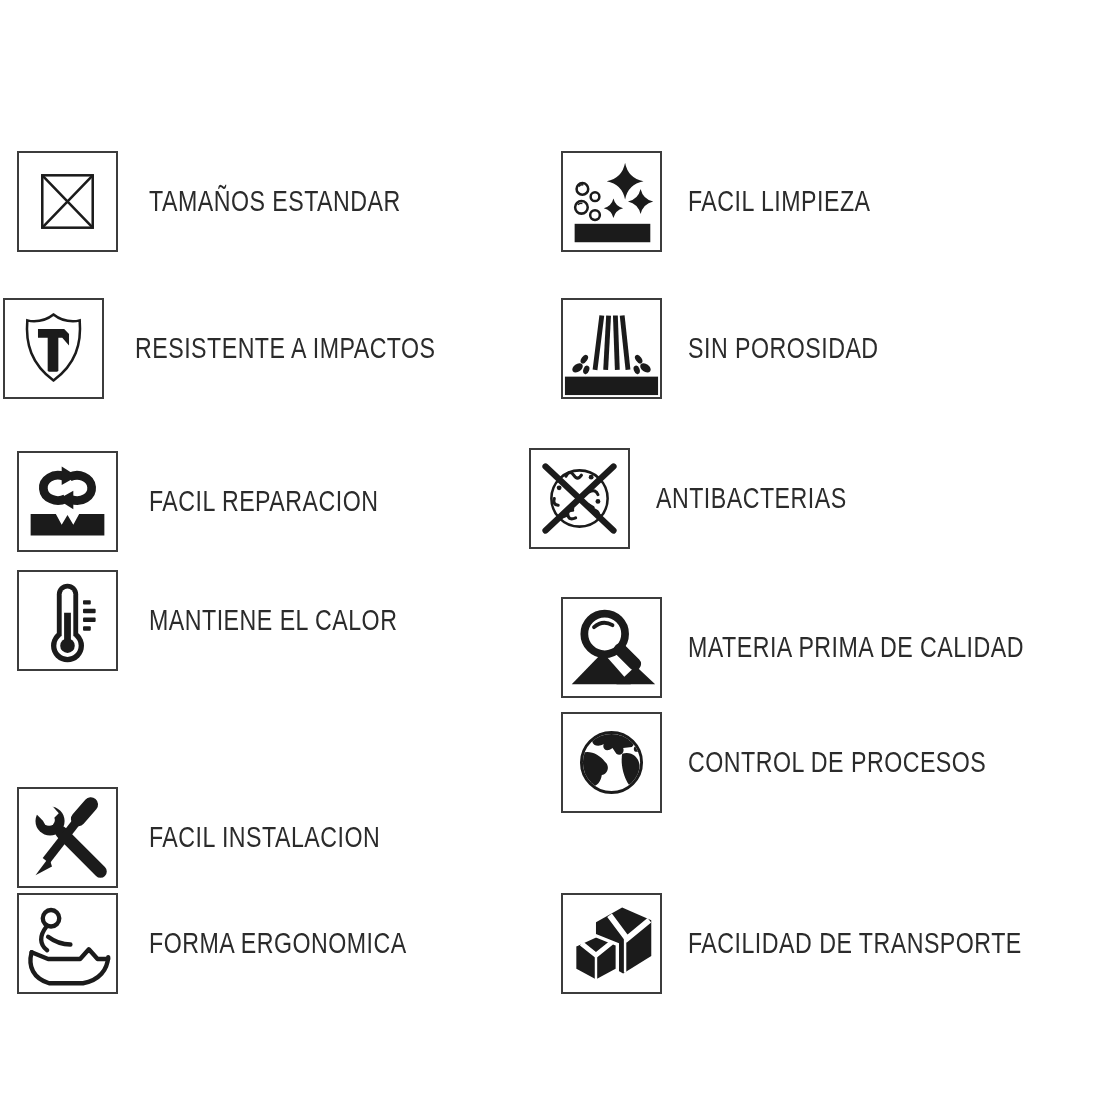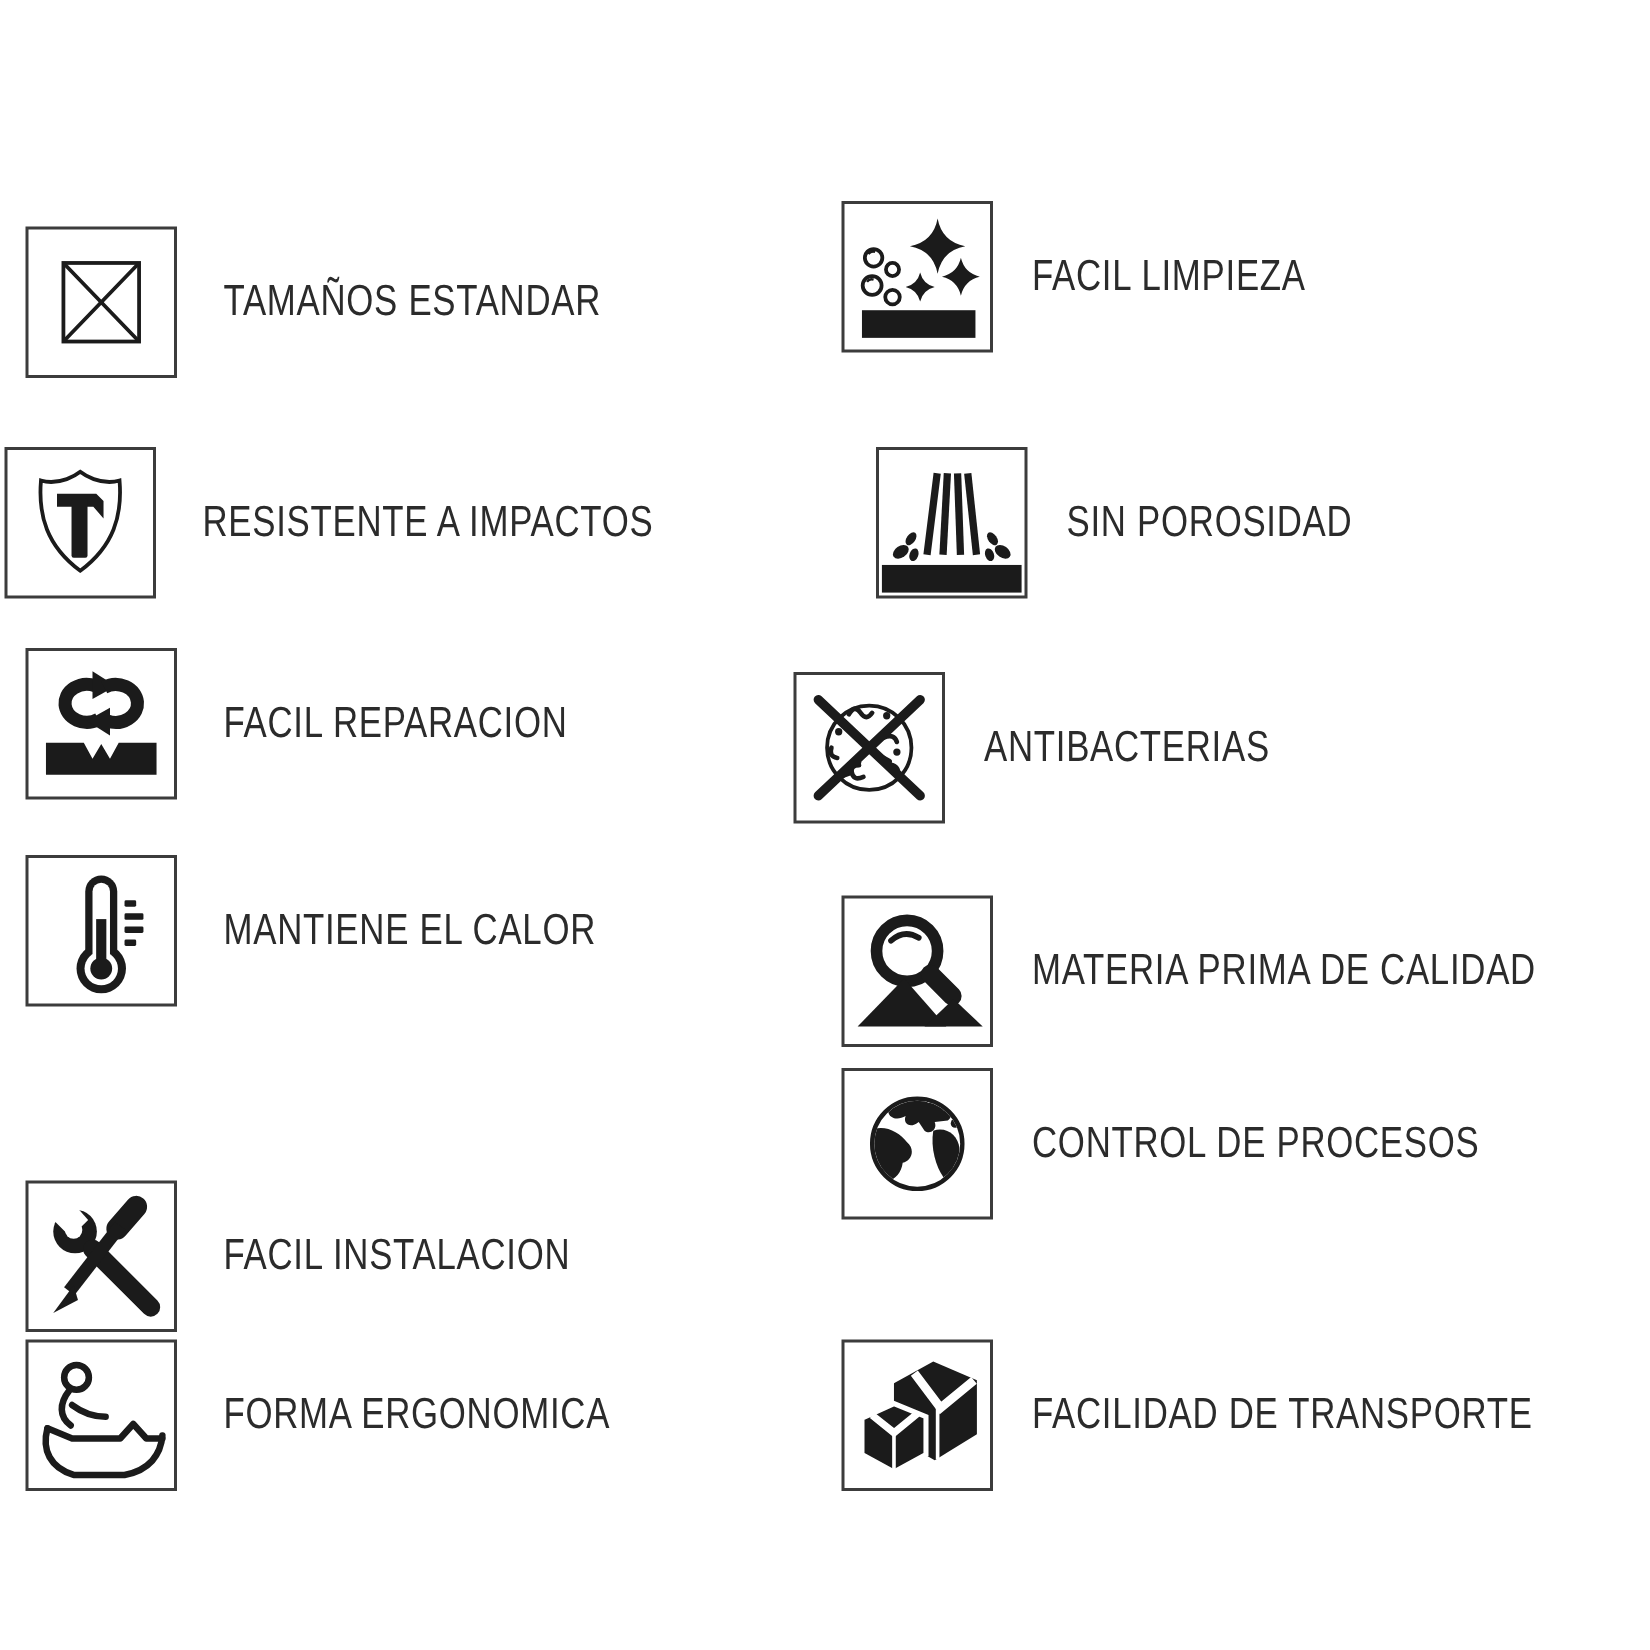--- a/index.html
+++ b/index.html
@@ -40,21 +40,21 @@
   <div class="icon-box">
     <svg width="97" height="97" viewBox="0 0 100 100">
       <path d="M50 15 C45 19 37 22 30 22 C27.5 22 25 21.6 23 21 C21 45 27 66 50 83 C73 66 79 45 77 21 C75 21.6 72.5 22 70 22 C63 22 55 19 50 15 Z" fill="none" stroke="#1b1b1b" stroke-width="2.6"></path>
       <polygon points="34,30 61,30 66,35 66,47 59,39 34,39" fill="#1b1b1b"></polygon>
       <rect x="44" y="33" width="11" height="41" rx="1.5" fill="#1b1b1b"></rect>
     </svg>
   </div>
   <div class="label">RESISTENTE A IMPACTOS</div>
 </div>
 
-<div class="feature col-left" style="top:432px;left:17px">
+<div class="feature col-left" style="top:451px;left:17px">
   <div class="icon-box">
     <svg width="97" height="97" viewBox="0 0 100 100">
       <path d="M46 24 A15 13 0 1 0 48 47" fill="none" stroke="#1b1b1b" stroke-width="9"></path>
       <polygon points="44,14 60,24 44,33" fill="#1b1b1b"></polygon>
       <path d="M54 48 A15 13 0 1 0 52 25" fill="none" stroke="#1b1b1b" stroke-width="9"></path>
       <polygon points="56,58 40,48 56,39" fill="#1b1b1b"></polygon>
       <path d="M12 63 H38 L44 74 L50 64 L56 74 L62 63 H88 V85 H12 Z" fill="#1b1b1b"></path>
     </svg>
   </div>
   <div class="label">FACIL REPARACION</div>
@@ -103,21 +103,21 @@
         <path d="M28 33 C 21 42 21 51 29 57"></path>
         <path d="M30 43 C 38 49 46 51 53 51"></path>
         <path d="M13 59 L30 66 H63 L72 56 L81 66 H92"></path>
         <path d="M13 59 C 9 74 15 86 31 91 L 66 91 C 83 88 91 77 92 64"></path>
       </g>
     </svg>
   </div>
   <div class="label">FORMA ERGONOMICA</div>
 </div>
 
-<div class="feature col-right" style="top:134px;left:561px">
+<div class="feature col-right" style="top:151px;left:561px">
   <div class="icon-box">
     <svg width="97" height="97" viewBox="0 0 100 100">
       <rect x="12" y="73" width="78" height="19" fill="#1b1b1b"></rect>
       <g fill="none" stroke="#1b1b1b" stroke-width="2.6">
         <circle cx="20" cy="37" r="6"></circle>
         <circle cx="33" cy="45" r="4.5"></circle>
         <circle cx="19" cy="56" r="6.5"></circle>
         <circle cx="33" cy="64" r="5"></circle>
         <path d="M16.5 34.5 a4 4 0 0 1 4.5 -1.5" stroke-width="1.6"></path>
         <path d="M15.5 53.5 a4 4 0 0 1 4.5 -1.5" stroke-width="1.6"></path>
@@ -125,21 +125,21 @@
       <g fill="#1b1b1b">
         <path d="M64 10 Q67 26 83 29 Q67 32 64 48 Q61 32 45 29 Q61 26 64 10 Z"></path>
         <path d="M80 37 Q82.5 47.5 93 50 Q82.5 52.5 80 63 Q77.5 52.5 67 50 Q77.5 47.5 80 37 Z"></path>
         <path d="M52 47 Q54 55 62 57 Q54 59 52 67 Q50 59 42 57 Q50 55 52 47 Z"></path>
       </g>
     </svg>
   </div>
   <div class="label">FACIL LIMPIEZA</div>
 </div>
 
-<div class="feature col-right" style="top:298px;left:584px">
+<div class="feature col-right" style="top:298px;left:561px">
   <div class="icon-box">
     <svg width="97" height="97" viewBox="0 0 100 100">
       <rect x="2" y="79" width="96" height="19" fill="#1b1b1b"></rect>
       <g stroke="#1b1b1b" stroke-width="5">
         <path d="M40 16 L33 72"></path>
           <path d="M47 16 L44 72"></path>
         <path d="M54 16 L56 72"></path>
           <path d="M61 16 L67 72"></path>
       </g>
       <g fill="#1b1b1b">

